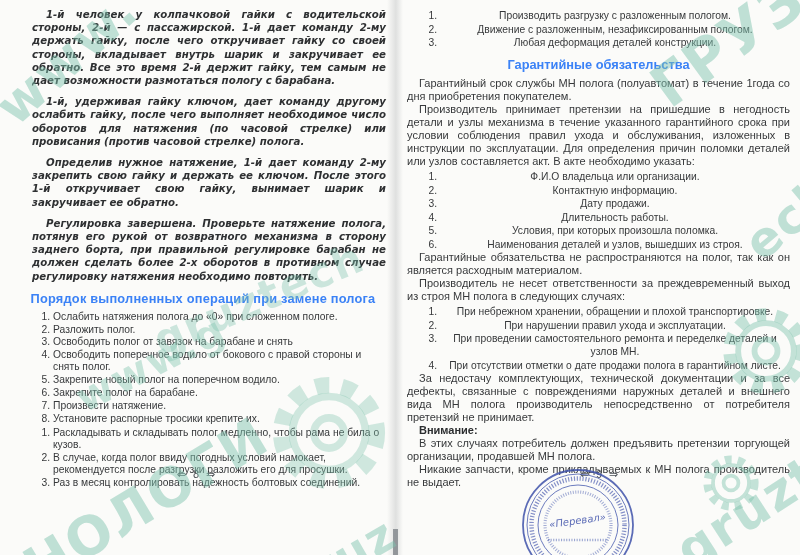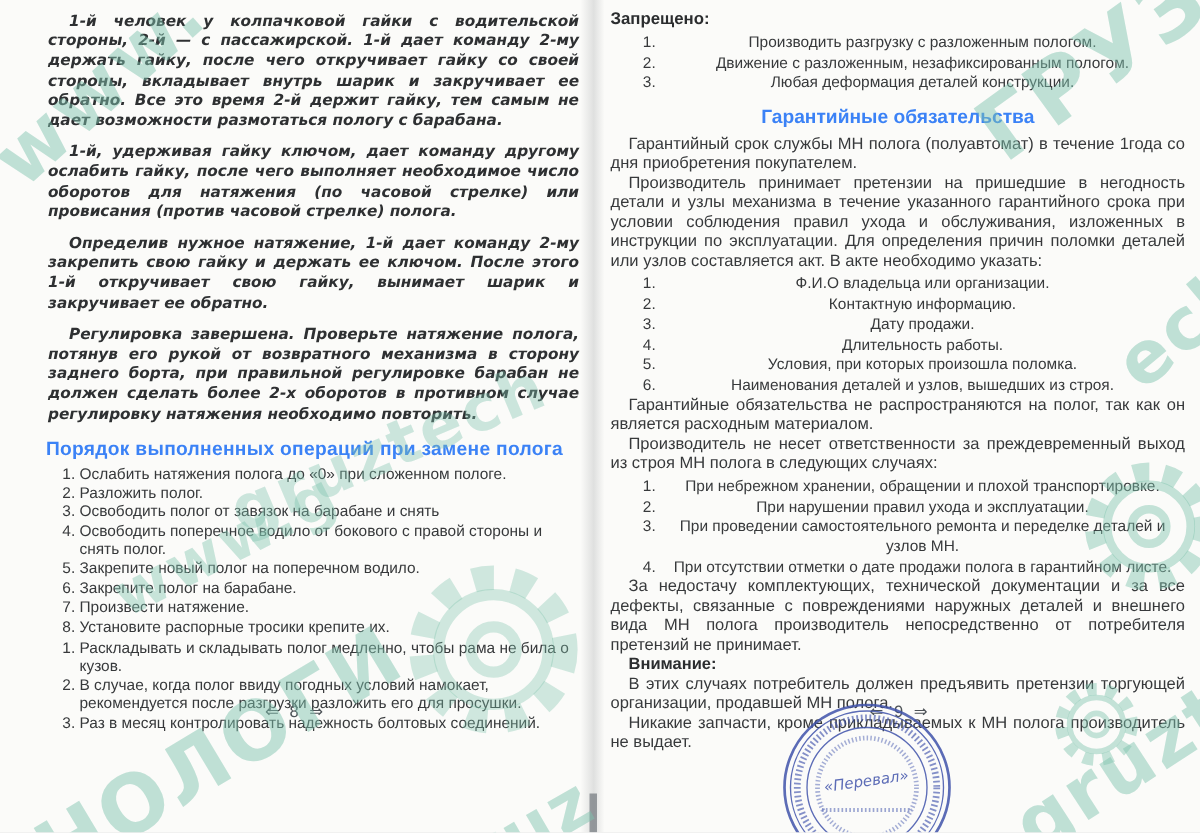--- a/index.html
+++ b/index.html
@@ -82,21 +82,20 @@
       <li>Раз в месяц контролировать надежность болтовых соединений.</li>
 
     </ol>
 
     <div class="pagenav">⇐ 8 ⇒</div>
   </div>
 
   <div class="gutter"></div>
 
   <div class="page page-right">
-    <p class="fb-title">Запрещено:</p>
     <ol class="rp">
       <li>Производить разгрузку с разложенным пологом.</li>
       <li>Движение с разложенным, незафиксированным пологом.</li>
       <li>Любая деформация деталей конструкции.</li>
     </ol>
 
     <h3>Гарантийные обязательства</h3>
     <p class="just ind">Гарантийный срок службы МН полога (полуавтомат) в течение 1года со дня приобретения покупателем.</p>
 
     <p class="just ind">Производитель принимает претензии на пришедшие в негодность детали и узлы механизма в течение указанного гарантийного срока при условии соблюдения правил ухода и обслуживания, изложенных в инструкции по эксплуатации. Для определения причин поломки деталей или узлов составляется акт. В акте необходимо указать:</p>

